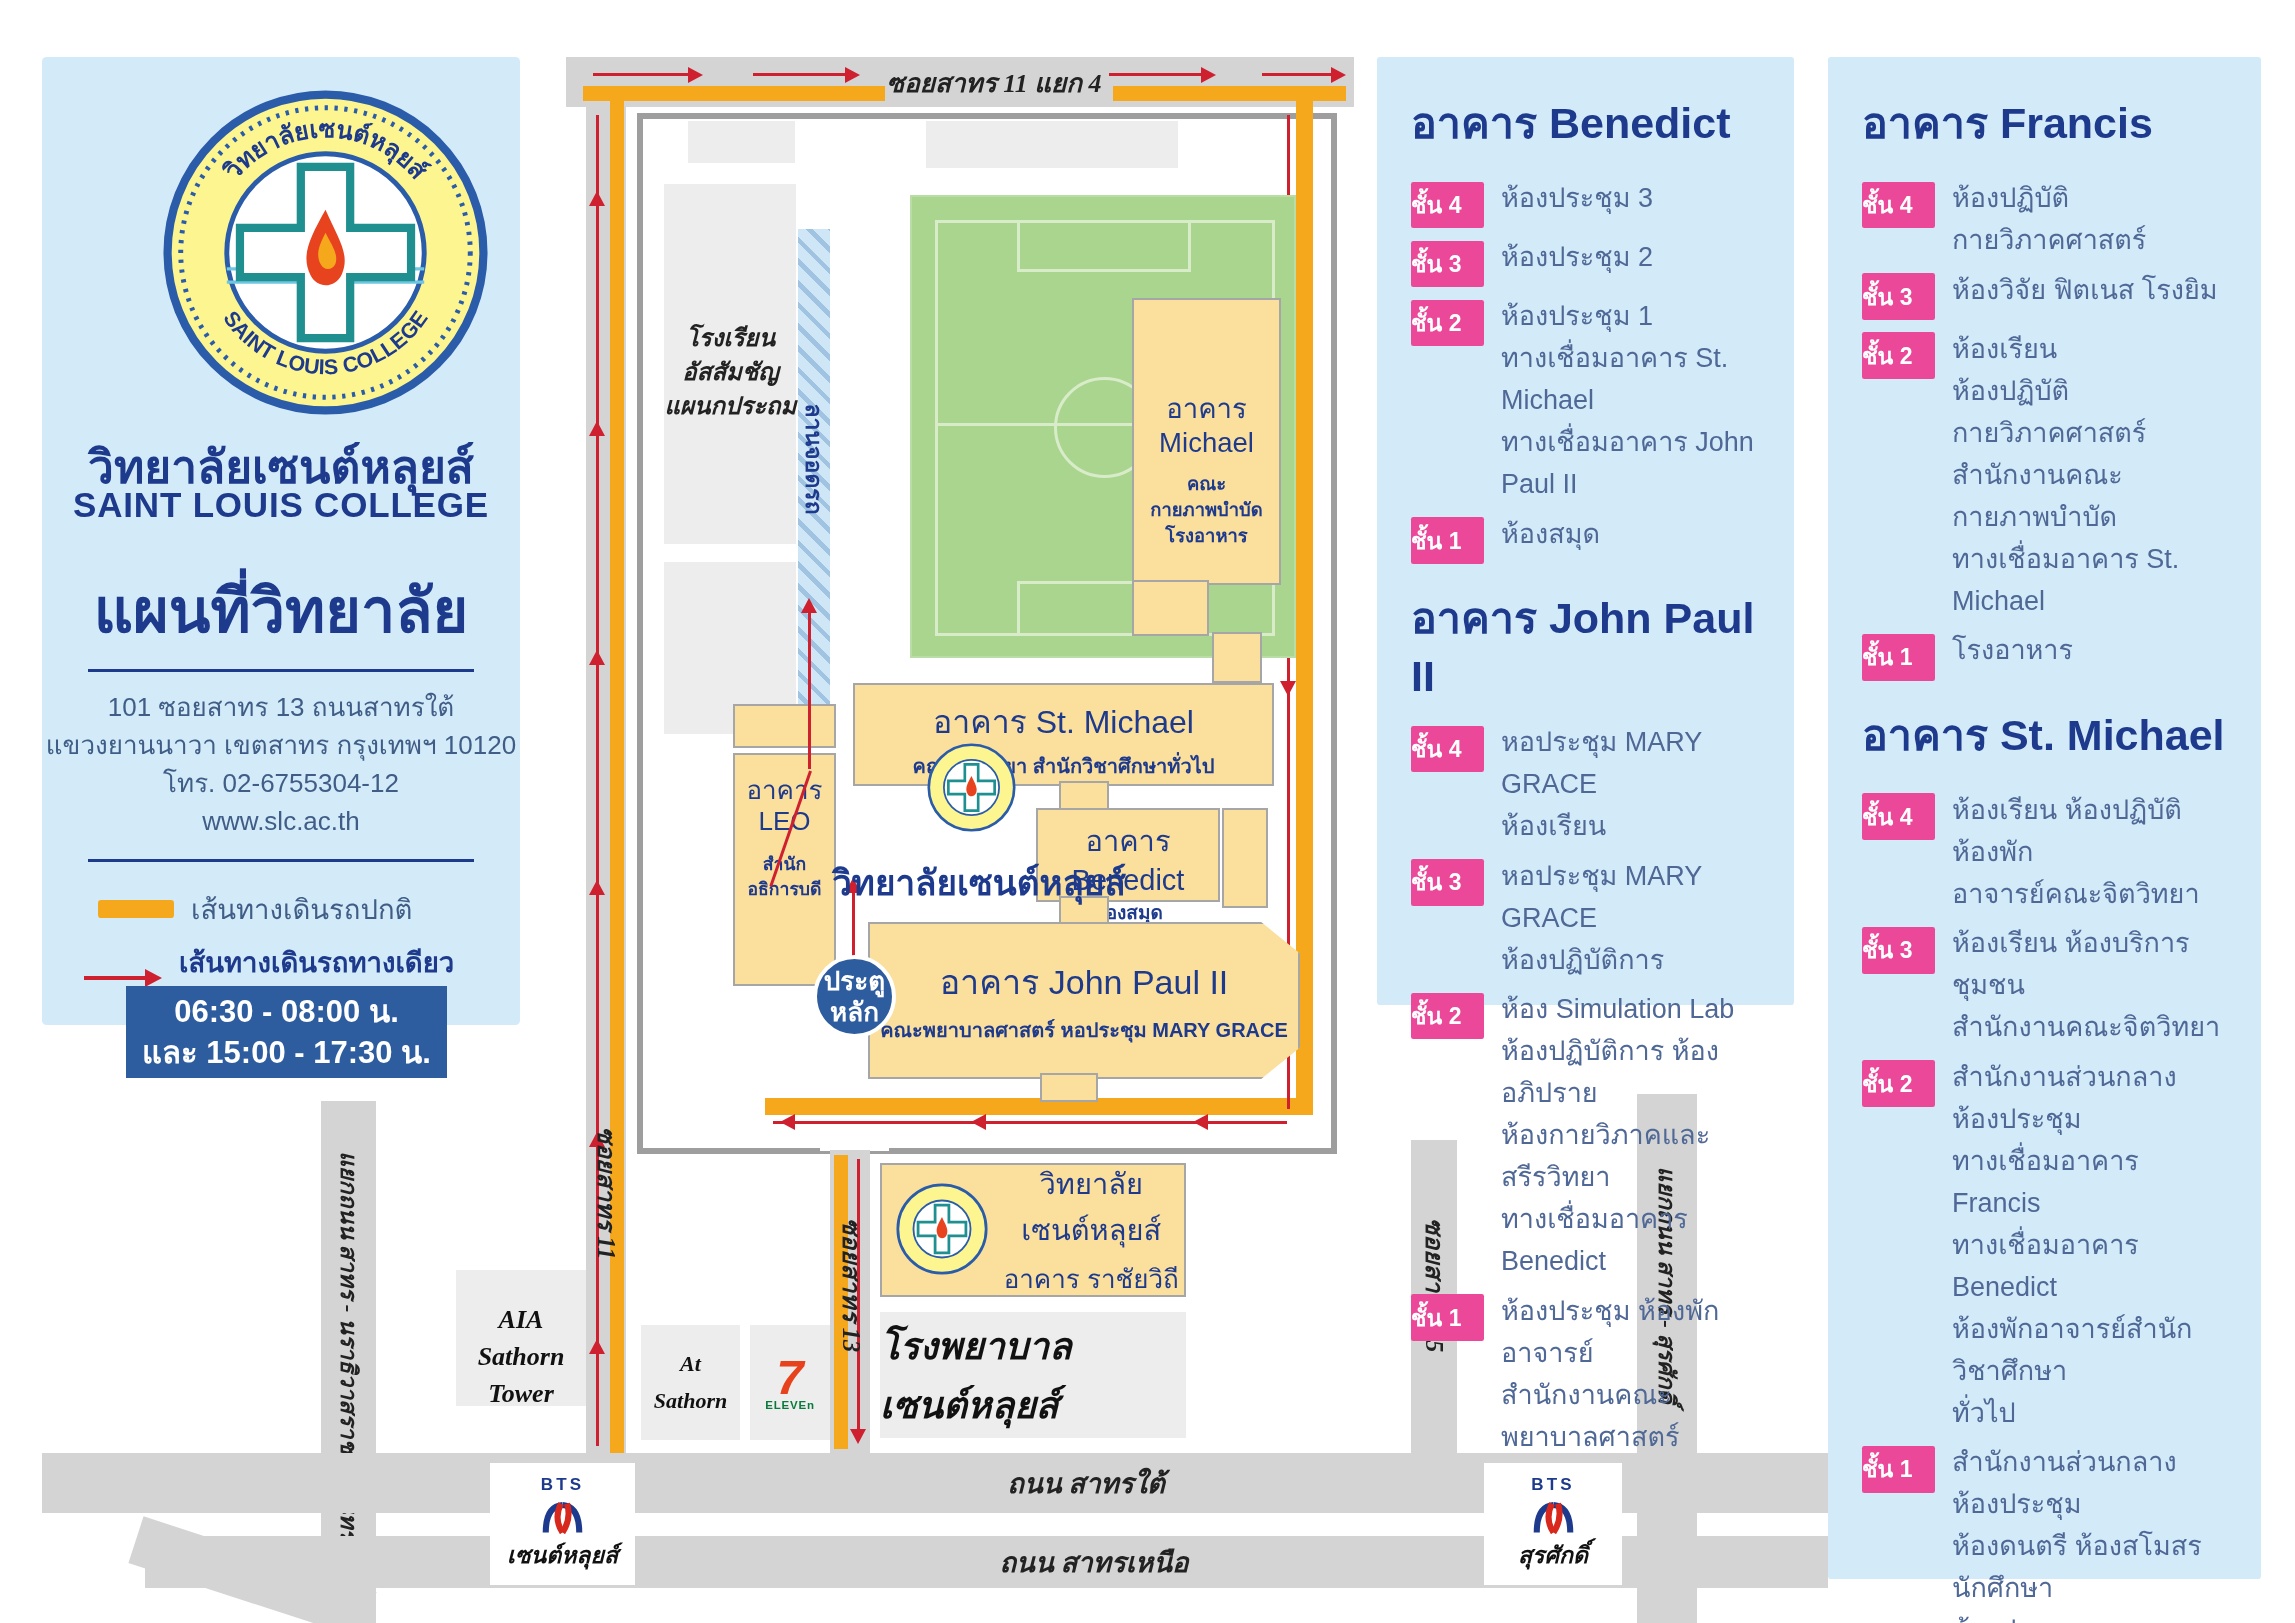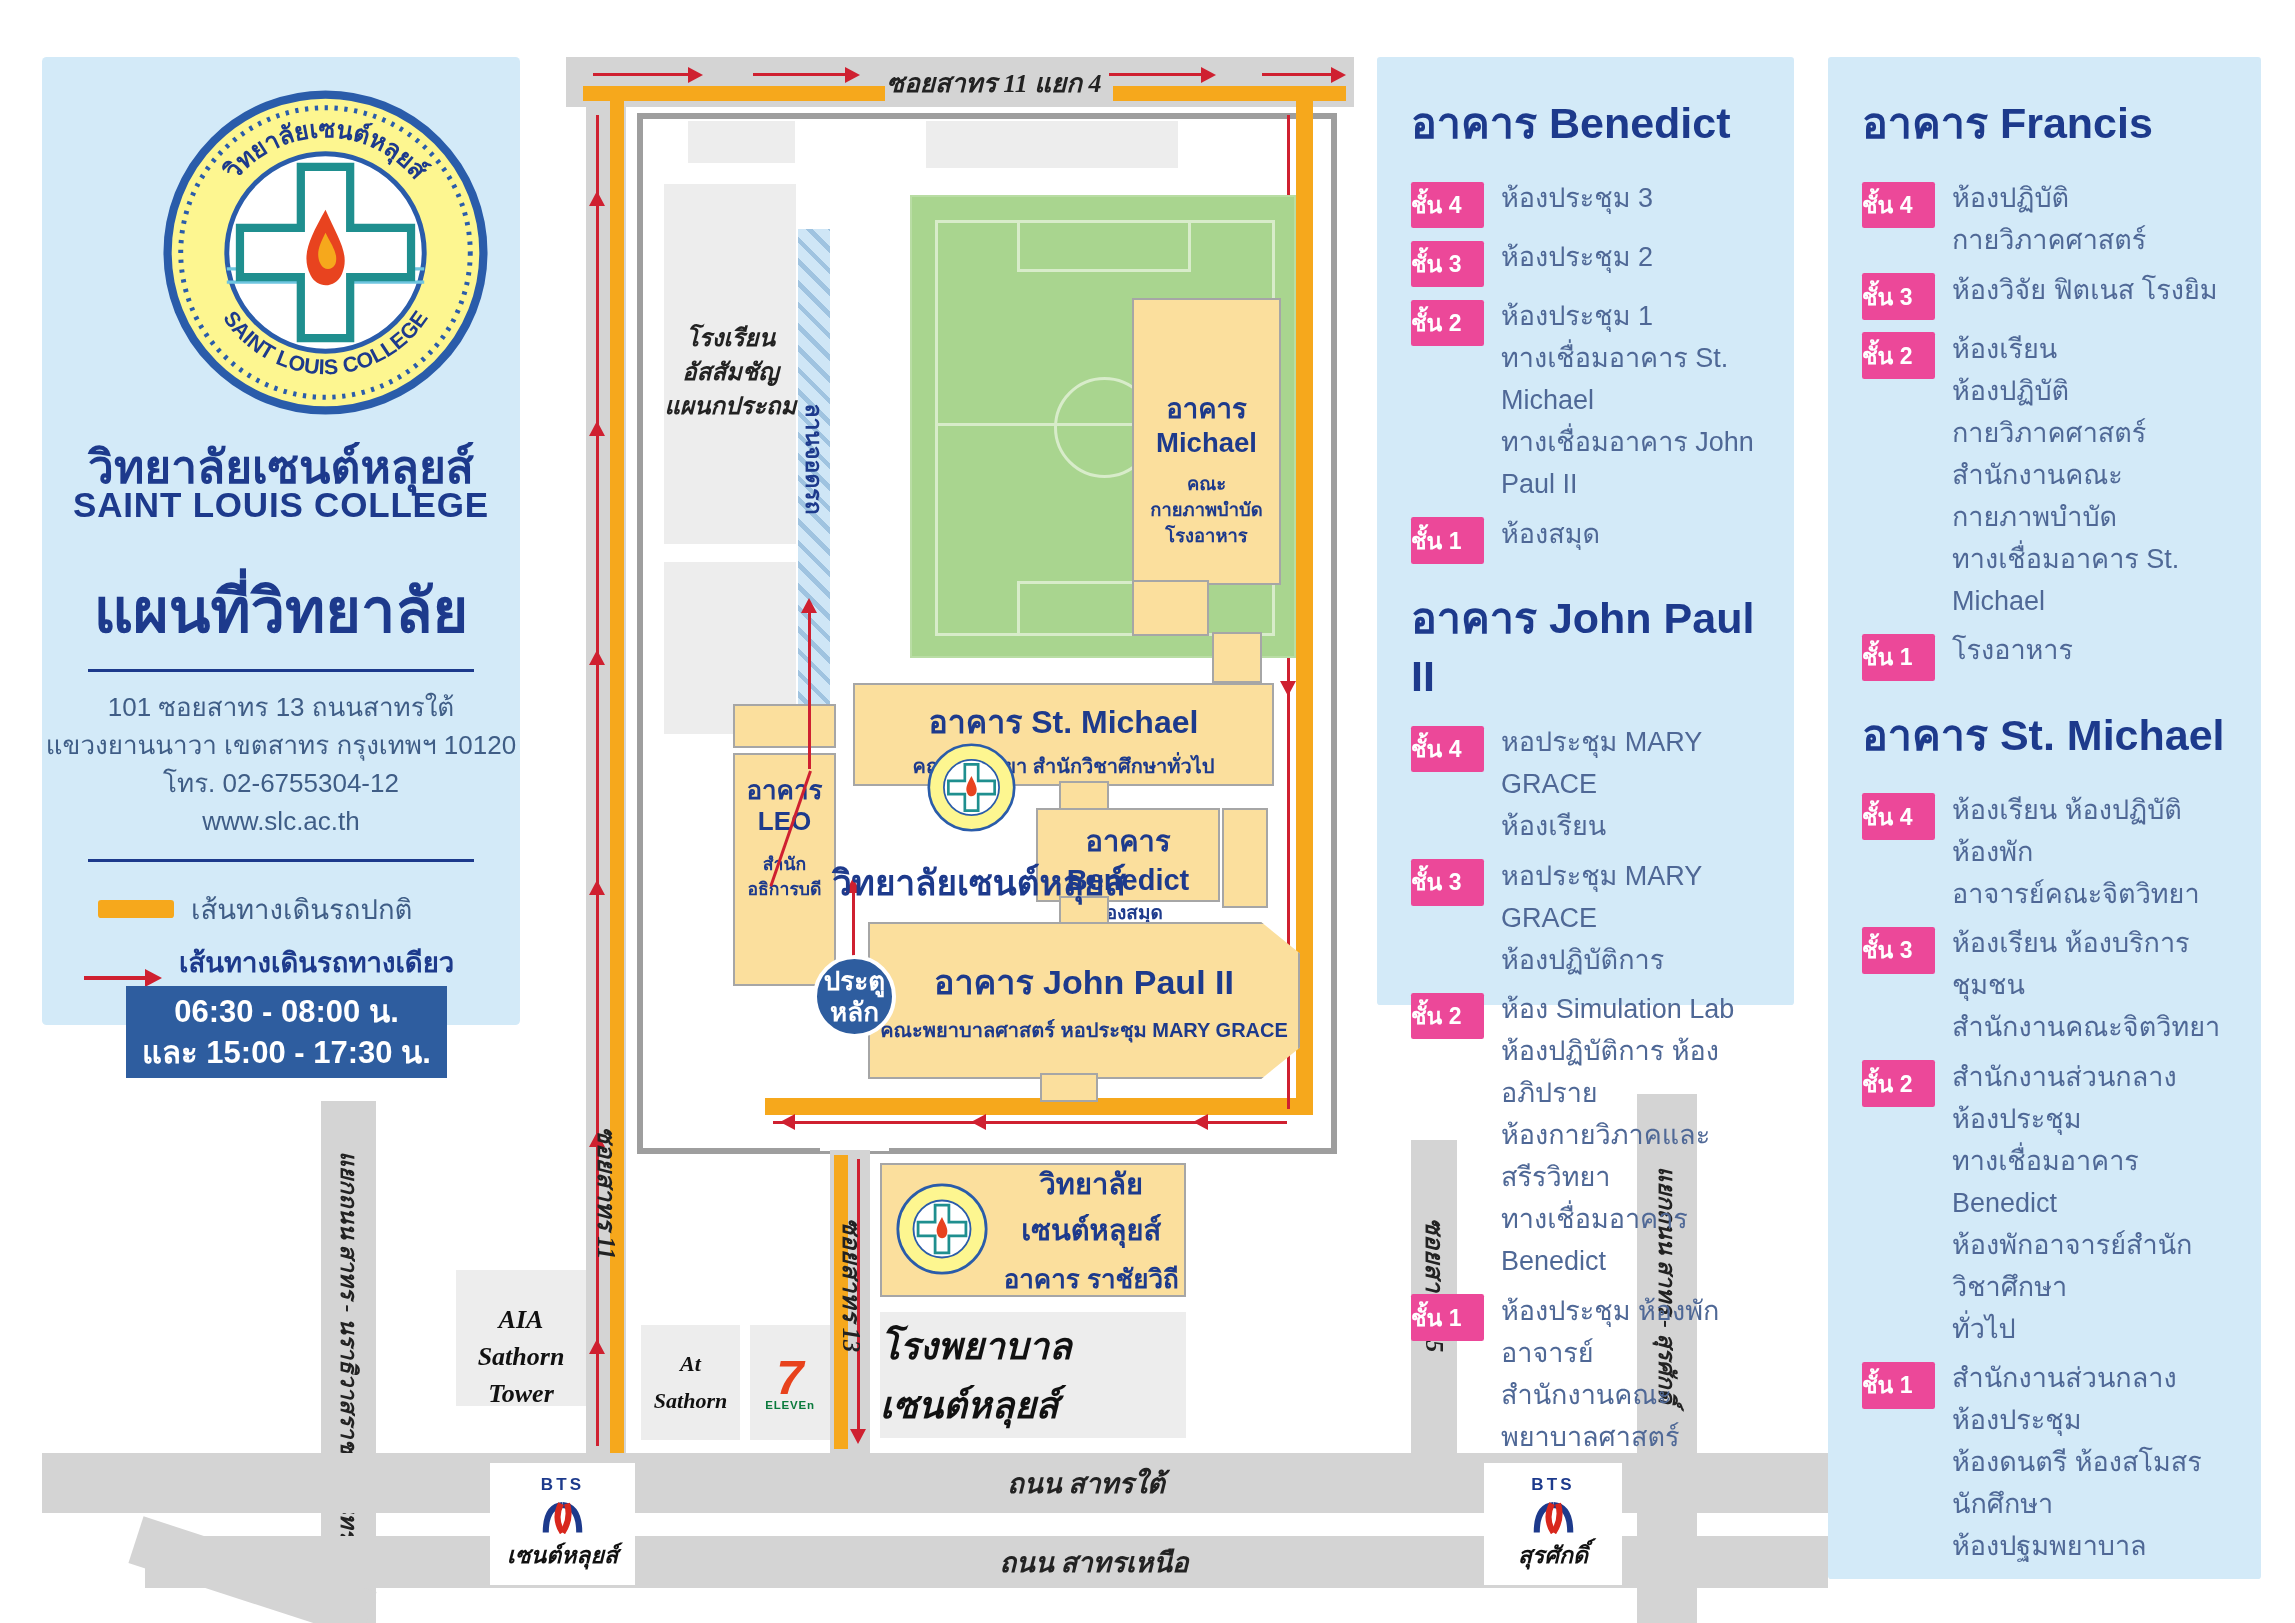--- a/index.html
+++ b/index.html
@@ -29,21 +29,21 @@
   .ah.down{border-left:8.4px solid transparent;border-right:8.4px solid transparent;border-top:15.3px solid #cf2030;}
   .ah.left{border-top:8.4px solid transparent;border-bottom:8.4px solid transparent;border-right:15.3px solid #cf2030;}
   .ah.right{border-top:8.4px solid transparent;border-bottom:8.4px solid transparent;border-left:15.3px solid #cf2030;}
   .hlabel,.vlabel{position:absolute;font-family:"Liberation Serif",serif;font-style:italic;font-weight:700;
                   color:#222;white-space:nowrap;transform:translate(-50%,-50%);}
   .vlabel{transform:translate(-50%,-50%) rotate(90deg);}
   
   .wall{position:absolute;border:6.9px solid #9e9e9e;background:#ffffff;}
   .bldg{position:absolute;background:#fbdf9d;border:2.3px solid #a6a6a6;color:#1d3a8c;text-align:center;}
   .gray-bldg{position:absolute;background:#ededed;}
-  .bname{font-weight:700;}
+  .bname{font-weight:400;}
   .bsub{font-weight:700;}
   .field{position:absolute;background:#a9d58f;border:2.3px solid #b9dda4;}
   .fline{position:absolute;border:3.1px solid #d8ecca;}
   .hatch{position:absolute;background:repeating-linear-gradient(45deg,#cfe6f6 0 10.7px,#9fc3e0 10.7px 15.3px);}
   .gate{position:absolute;width:83px;height:83px;border-radius:50%;background:#2e5d9f;border:4.6px solid #fff;
         color:#fff;font-weight:800;font-size:26px;line-height:31px;display:flex;flex-direction:column;
         align-items:center;justify-content:center;box-sizing:border-box;}
   .bts-box{position:absolute;background:#fff;display:flex;flex-direction:column;align-items:center;justify-content:center;gap:3.1px;}
   .bts-word{font-weight:800;color:#1d3a8c;letter-spacing:3.1px;font-size:17px;}
   .bts-station{font-family:"Liberation Serif",serif;font-style:italic;font-weight:700;font-size:23px;color:#111;}
@@ -436,20 +436,21 @@
           <span class="badge">ชั้น 3</span>
           <div class="floor-lines">
             <div>ห้องเรียน ห้องบริการชุมชน</div>
             <div>สำนักงานคณะจิตวิทยา</div>
           </div>
         </div>
         <div class="floor-row">
           <span class="badge">ชั้น 2</span>
           <div class="floor-lines">
             <div>สำนักงานส่วนกลาง ห้องประชุม</div>
+            <div>ทางเชื่อมอาคาร Francis</div>
             <div>ทางเชื่อมอาคาร Benedict</div>
             <div>ห้องพักอาจารย์สำนักวิชาศึกษา</div>
             <div>ทั่วไป</div>
           </div>
         </div>
         <div class="floor-row">
           <span class="badge">ชั้น 1</span>
           <div class="floor-lines">
             <div>สำนักงานส่วนกลาง ห้องประชุม</div>
             <div>ห้องดนตรี ห้องสโมสรนักศึกษา</div>

